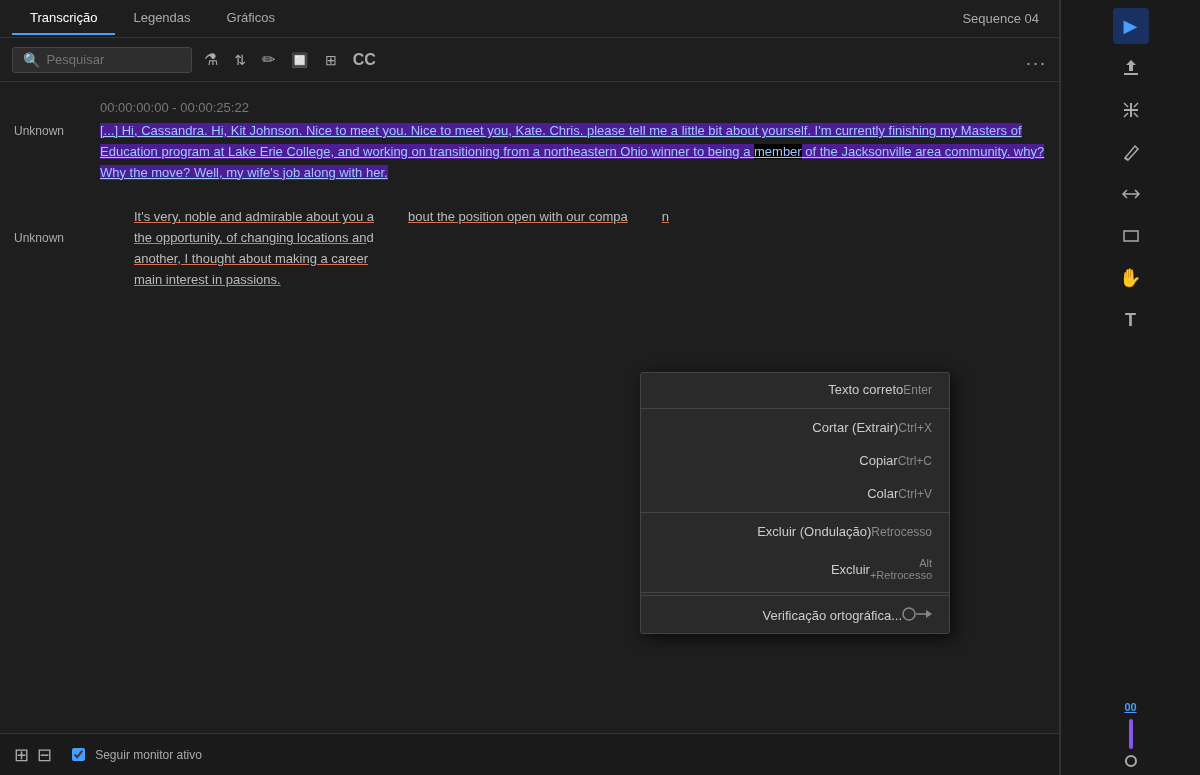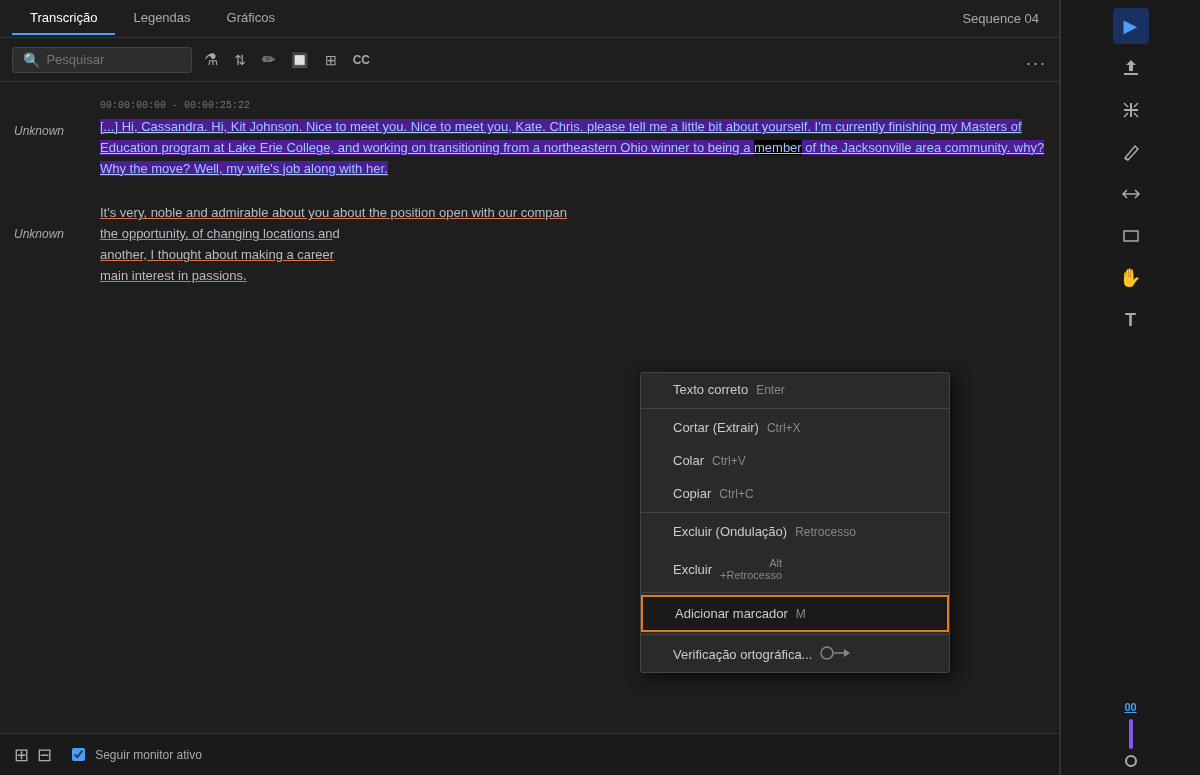--- a/index.html
+++ b/index.html
@@ -120,46 +120,45 @@
       display: flex;
       padding: 8px 14px;
       gap: 16px;
       margin-bottom: 8px;
     }
     .speaker-name {
       color: #aaa;
       font-size: 12px;
       min-width: 70px;
       padding-top: 24px;
-      font-style: italic;
     }
     .transcript-body {
       flex: 1;
     }
     .timestamp {
       color: #777;
-      font-size: 10px;
+      font-size: 13px;
       margin-bottom: 6px;
-      font-family: Liberation Mono, monospace;
     }
     .transcript-text {
       font-size: 13px;
       line-height: 1.6;
       color: #bbb;
     }
     .transcript-text .highlighted {
       background: #4c1d95;
       color: #9ec8ff;
       text-decoration: underline;
       text-decoration-color: #9ec8ff;
     }
     .transcript-text .word-underline {
       text-decoration: underline;
       text-decoration-color: #e07050;
       color: #bbb;
+      margin-left: 34px;
     }
     .transcript-text .word-highlight-underline {
       background: #000000;
       color: #9ec8ff;
       text-decoration: underline;
       text-decoration-color: #9ec8ff;
     }
 
     
     .bottom-bar {
@@ -194,27 +193,26 @@
       top: 290px;
       width: 310px;
       background: #2a2a2a;
       border: 1px solid #444;
       border-radius: 3px;
       z-index: 100;
       box-shadow: 4px 4px 16px rgba(0,0,0,0.7);
     }
     .context-menu-item {
       display: flex;
-      justify-content: flex-start;
-      align-items: center;
-      padding: 9px 32px;
+      justify-content: flex-end;
+      align-items: center;
+      padding: 9px 17px;
       font-size: 13px;
       color: #ccc;
       cursor: pointer;
-      gap: 8px;
     }
     .context-menu-item.highlighted-item {
       border: 2px solid #e07a20;
       background: #1a1a1a;
     }
     .context-menu-item .shortcut {
       color: #888;
       font-size: 12px;
       text-align: right;
     }
@@ -293,21 +291,21 @@
   <div class="toolbar">
     <div class="search-box">
       <span style="color:#aaa;font-size:14px;">🔍</span>
       <input type="text" placeholder="Pesquisar" style="">
     </div>
     <span class="toolbar-icon">⚗</span>
     <span class="toolbar-icon" style="font-size:14px;">⇅</span>
     <span class="toolbar-icon">✏</span>
     <span class="toolbar-icon" style="font-size:14px;">🔲</span>
     <span class="toolbar-icon" style="font-size:14px;">⊞</span>
-    <span class="toolbar-icon" style="font-size:12px;font-weight:bold;">CC</span>
+    <span class="toolbar-icon" style="font-size:16px;font-weight:bold;">CC</span>
     <div class="toolbar-spacer"></div>
     <span class="toolbar-more">...</span>
   </div>
 
   <div class="content-area" style="position:relative;">
 
     <div class="transcript-entry">
       <div class="speaker-name">Unknown</div>
       <div class="transcript-body">
         <div class="timestamp">00:00:00:00 - 00:00:25:22</div>
@@ -330,41 +328,37 @@
       <div class="context-menu-item">
         <span>Texto correto</span>
         <span class="shortcut">Enter</span>
       </div>
       <div class="context-menu-divider"></div>
       <div class="context-menu-item">
         <span>Cortar (Extrair)</span>
         <span class="shortcut">Ctrl+X</span>
       </div>
       <div class="context-menu-item">
+        <span>Copiar</span>
+        <span class="shortcut">Ctrl+C</span>
+      </div>
+      <div class="context-menu-item">
         <span>Colar</span>
         <span class="shortcut">Ctrl+V</span>
       </div>
-      <div class="context-menu-item">
-        <span>Copiar</span>
-        <span class="shortcut">Ctrl+C</span>
-      </div>
       <div class="context-menu-divider"></div>
       <div class="context-menu-item">
         <span>Excluir (Ondulação)</span>
         <span class="shortcut">Retrocesso</span>
       </div>
       <div class="context-menu-item">
         <span>Excluir</span>
         <span class="shortcut excluir-multi" style="text-align:right;font-size:11px;">Alt<br>+Retrocesso</span>
       </div>
       <div class="context-menu-divider"></div>
-      <div class="context-menu-item highlighted-item">
-        <span>Adicionar marcador</span>
-        <span class="shortcut">M</span>
-      </div>
       <div class="context-menu-divider"></div>
       <div class="context-menu-item">
         <span>Verificação ortográfica...</span>
         <span class="shortcut">
           <svg width="30" height="14" viewBox="0 0 30 14">
             <circle cx="7" cy="7" r="6" fill="none" stroke="#888" stroke-width="1.5"></circle>
             <line x1="14" y1="7" x2="28" y2="7" stroke="#888" stroke-width="1.5"></line>
             <polygon points="24,3 30,7 24,11" fill="#888"></polygon>
           </svg>
         </span>

